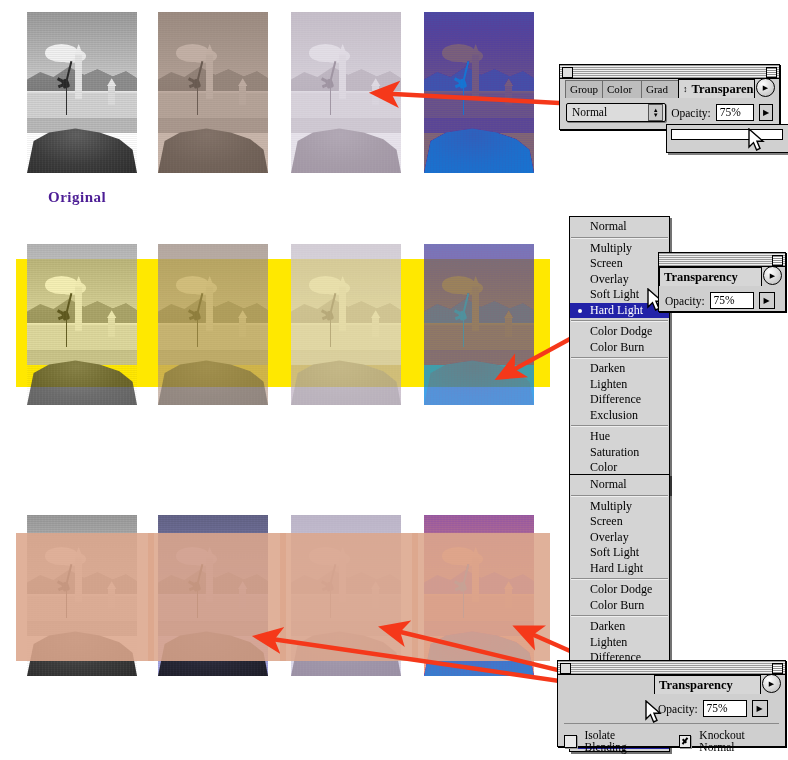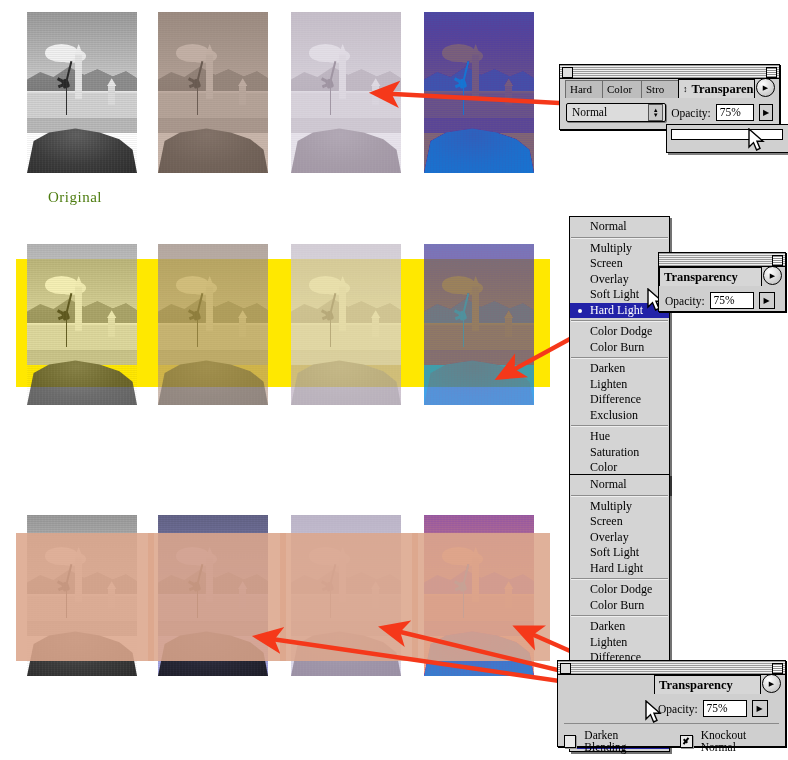--- a/index.html
+++ b/index.html
@@ -40,21 +40,21 @@
        clip-path:polygon(6% 34%,20% 16%,44% 8%,66% 16%,84% 30%,96% 52%,100% 100%,0 100%);}
   .photo .grain{position:absolute;inset:0;opacity:.22;
        background:repeating-linear-gradient(0deg,rgba(0,0,0,.25) 0 1px,transparent 1px 2px),
                   repeating-linear-gradient(90deg,rgba(255,255,255,.18) 0 1px,transparent 1px 3px);}
   .photo .tint{position:absolute;inset:0;}
 
   
   .band{position:absolute;}
 
   
-  .caption{position:absolute;font-weight:normal;font-size:15px;color:#4d7c0f;
+  .caption{position:absolute;font-weight:bold;font-size:15px;color:#4c1d95;
            font-family:"Liberation Serif", serif; letter-spacing:.5px;}
 
   
   .arrowlayer{position:absolute;left:0;top:0;width:788px;height:760px;pointer-events:none;}
 
   
   .panel{position:absolute;background:#cfcfcf;border:1px solid #000;
          box-shadow:1px 1px 0 #000;}
   .titlebar{height:13px;background:
        repeating-linear-gradient(0deg,#9a9a9a 0 1px,#efefef 1px 2px);
@@ -397,23 +397,23 @@
   </g>
 </svg>
 
 <div class="panel" style="left:559px;top:64px;width:219px;height:64px;">
   <div class="titlebar">
     <span class="boxL"></span>
     <span class="boxR"></span>
   </div>
   <div class="panelbody">
     <div class="tabrow" style="padding-left:5px;">
-      <div class="ptab" style="width:28px;">Hard</div>
+      <div class="ptab" style="width:28px;">Group</div>
       <div class="ptab" style="width:30px;">Color</div>
-      <div class="ptab" style="width:28px;">Stro</div>
+      <div class="ptab" style="width:28px;">Grad</div>
       <div class="ptab active" style="flex:1;display:flex;align-items:center;gap:4px;">
         <span style="font-size:9px;">↕</span>
         <span class="pname">Transparency</span>
       </div>
       <div class="circbtn" style="margin:0 4px 1px 2px;">
         <span style="font-size:7px;">▶</span>
       </div>
     </div>
     <div class="rowline" style="padding-top:5px;">
       <div class="popfield" style="width:108px;">
@@ -525,21 +525,21 @@
     <div class="rowline" style="padding-left:100px;padding-top:6px;">
       <span class="lbl">Opacity:</span>
       <div class="txtbox" style="width:36px;">75%</div>
       <div class="sqbtn">
         <span>▶</span>
       </div>
     </div>
     <div style="height:1px;background:#8a8a8a;margin:2px 6px 0 6px;"></div>
     <div class="rowline" style="gap:8px;padding-top:5px;">
       <span class="chk"></span>
-      <span class="lbl">Darken Blending</span>
+      <span class="lbl">Isolate Blending</span>
       <span class="chk on" style="margin-left:14px;"></span>
       <span class="lbl">Knockout Normal</span>
     </div>
   </div>
 </div>
 <svg class="abs" style="left:645px;top:700px;" width="18" height="26" viewBox="0 0 18 26">
   <path d="M1,1 L1,19 L5.5,14.6 L8.6,22 L12,20.4 L9,13.3 L15,13.3 Z" fill="#fff" stroke="#000" stroke-width="1.4"></path>
 </svg>
 
 </body></html>

